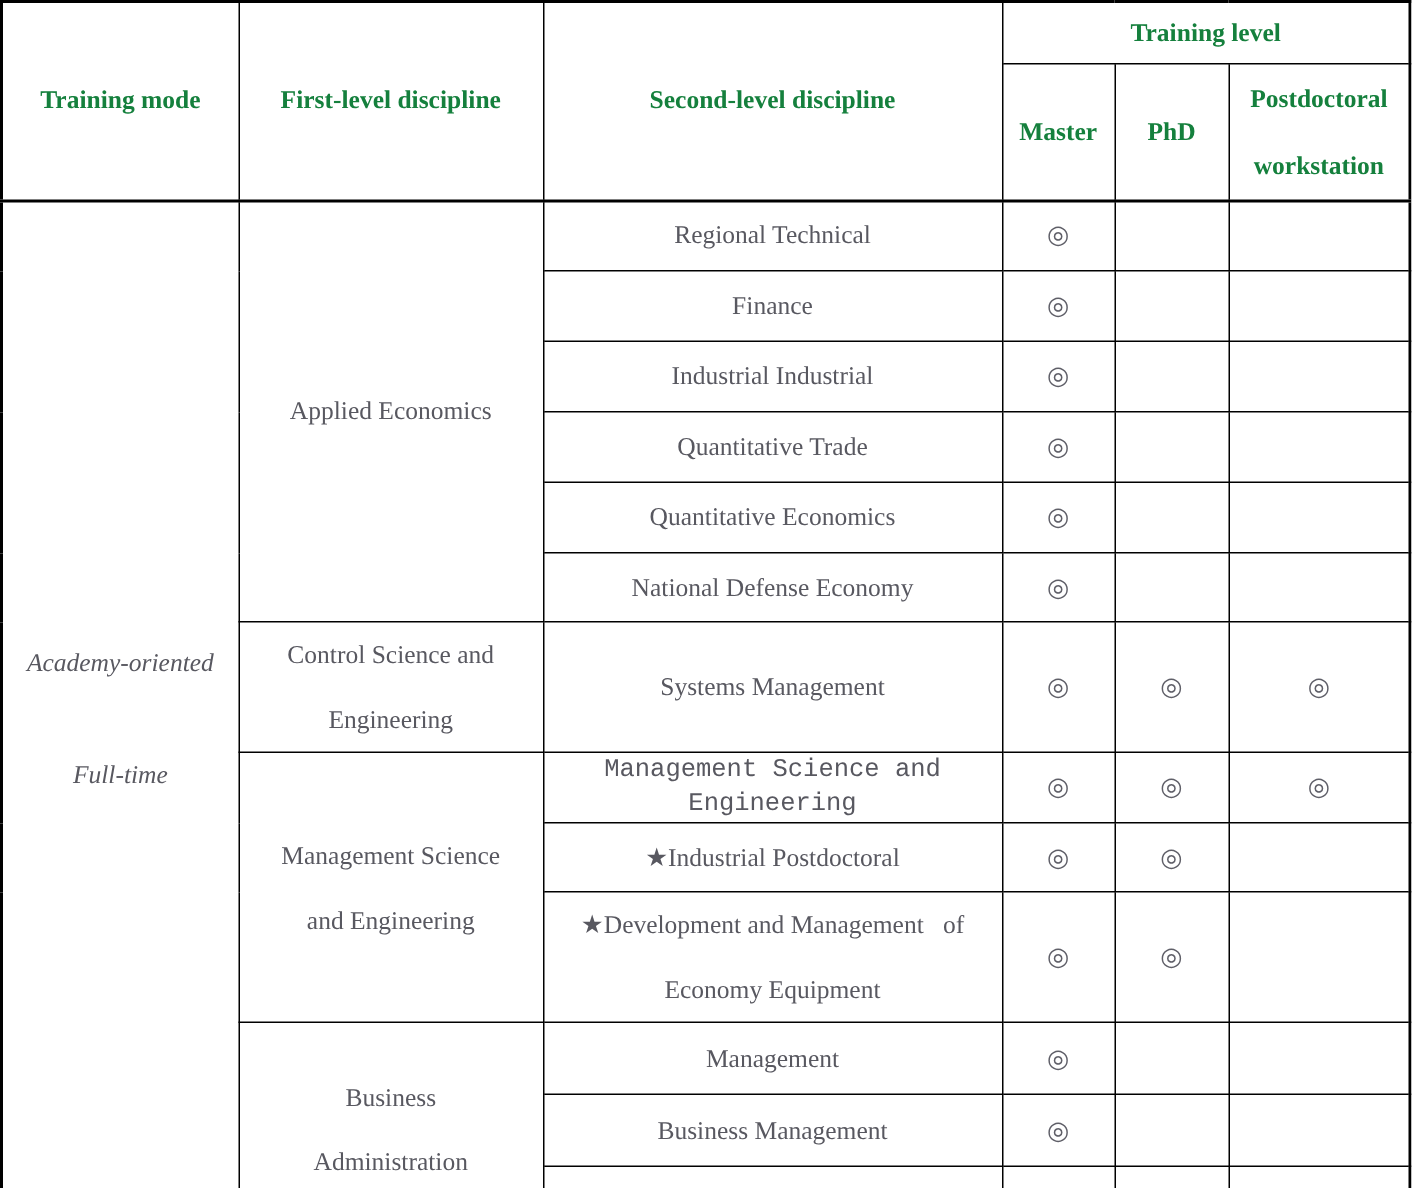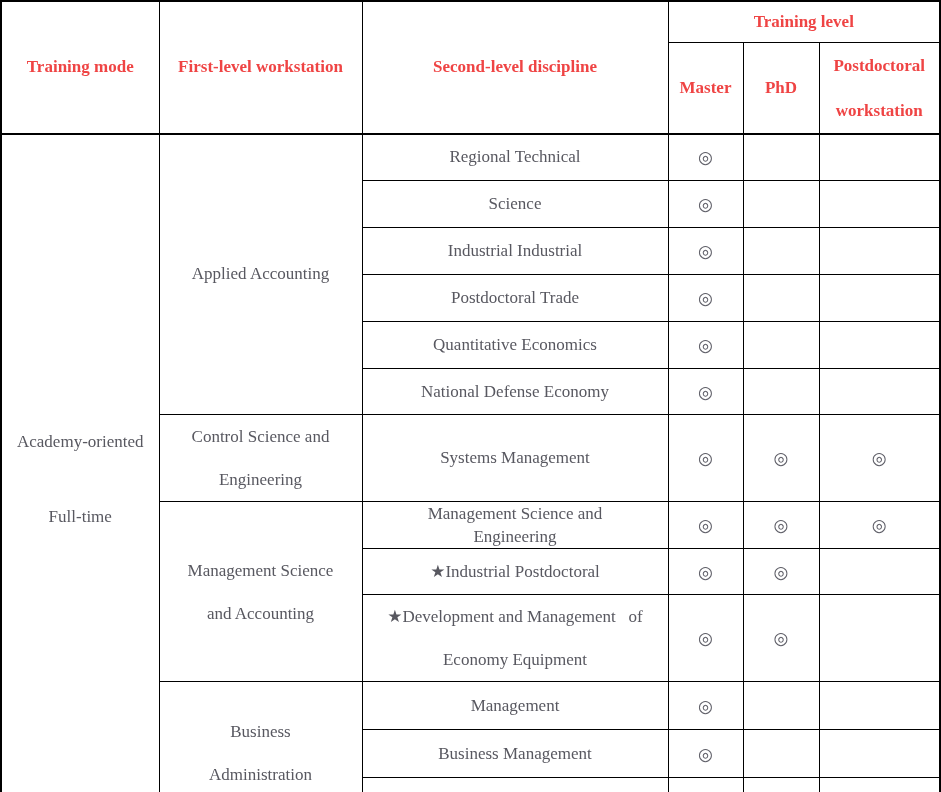--- a/index.html
+++ b/index.html
@@ -26,39 +26,39 @@
   th, td {
     border: 1px solid #000000;
     text-align: center;
     vertical-align: middle;
     padding: 0 2px;
     font-size: 17px;
     overflow: hidden;
   }
   thead th {
     font-weight: bold;
-    color: #ef4444;
+    color: #15803d;
   }
   thead {
     border-bottom: 2px solid #000000;
   }
   
   tr.hh1 { height: 41px; }
   tr.hh2 { height: 75px; }
   tr.h47 { height: 47px; }
   tr.h46 { height: 46px; }
   tr.h48 { height: 48px; }
   tr.h80 { height: 80px; border-radius: 19px; }
   tr.h77 { height: 77px; }
   
   .ln { line-height: 22px; white-space: pre-wrap; }
   .wide  .ln { line-height: 43px; }
   .hwide .ln { line-height: 45px; }
-  .xwide .ln { line-height: 75px; }
-  .tight .ln { line-height: 23px; }
+  .xwide .ln { line-height: 75px; font-style: italic; }
+  .tight .ln { line-height: 23px; font-family: Liberation Mono, monospace; }
   
   td.c-mark {
     font-family: "DejaVu Sans", "DejaVu Sans Mono", sans-serif;
     font-size: 17px;
     color: #5f5f68;
   }
 </style>
 </head>
 <body>
 
@@ -68,68 +68,68 @@
       <col style="width:158px">
       <col style="width:203px">
       <col style="width:306px">
       <col style="width:75px">
       <col style="width:76px">
       <col style="width:121px">
     </colgroup>
     <thead>
       <tr class="hh1">
         <th rowspan="2">Training mode</th>
-        <th rowspan="2">First-level workstation</th>
+        <th rowspan="2">First-level discipline</th>
         <th rowspan="2">Second-level discipline</th>
         <th colspan="3">Training level</th>
       </tr>
       <tr class="hh2">
         <th>Master</th>
         <th>PhD</th>
         <th class="hwide">
           <div class="ln">Postdoctoral</div>
           <div class="ln">workstation</div>
         </th>
       </tr>
     </thead>
     <tbody>
       <tr class="h47">
         <td class="xwide" rowspan="13">
           <div class="ln">Academy-oriented</div>
           <div class="ln">Full-time</div>
         </td>
         <td rowspan="6">
-          <div class="ln">Applied Accounting</div>
+          <div class="ln">Applied Economics</div>
         </td>
         <td>
           <div class="ln">Regional Technical</div>
         </td>
         <td class="c-mark">◎</td>
         <td class="c-mark"></td>
         <td class="c-mark"></td>
       </tr>
       <tr class="h47">
         <td>
-          <div class="ln">Science</div>
+          <div class="ln">Finance</div>
         </td>
         <td class="c-mark">◎</td>
         <td class="c-mark"></td>
         <td class="c-mark"></td>
       </tr>
       <tr class="h47">
         <td>
           <div class="ln">Industrial Industrial</div>
         </td>
         <td class="c-mark">◎</td>
         <td class="c-mark"></td>
         <td class="c-mark"></td>
       </tr>
       <tr class="h47">
         <td>
-          <div class="ln">Postdoctoral Trade</div>
+          <div class="ln">Quantitative Trade</div>
         </td>
         <td class="c-mark">◎</td>
         <td class="c-mark"></td>
         <td class="c-mark"></td>
       </tr>
       <tr class="h47">
         <td>
           <div class="ln">Quantitative Economics</div>
         </td>
         <td class="c-mark">◎</td>
@@ -152,21 +152,21 @@
         <td>
           <div class="ln">Systems Management</div>
         </td>
         <td class="c-mark">◎</td>
         <td class="c-mark">◎</td>
         <td class="c-mark">◎</td>
       </tr>
       <tr class="h47">
         <td class="wide" rowspan="3">
           <div class="ln">Management Science</div>
-          <div class="ln">and Accounting</div>
+          <div class="ln">and Engineering</div>
         </td>
         <td class="tight">
           <div class="ln">Management Science and</div>
           <div class="ln">Engineering</div>
         </td>
         <td class="c-mark">◎</td>
         <td class="c-mark">◎</td>
         <td class="c-mark">◎</td>
       </tr>
       <tr class="h46">

